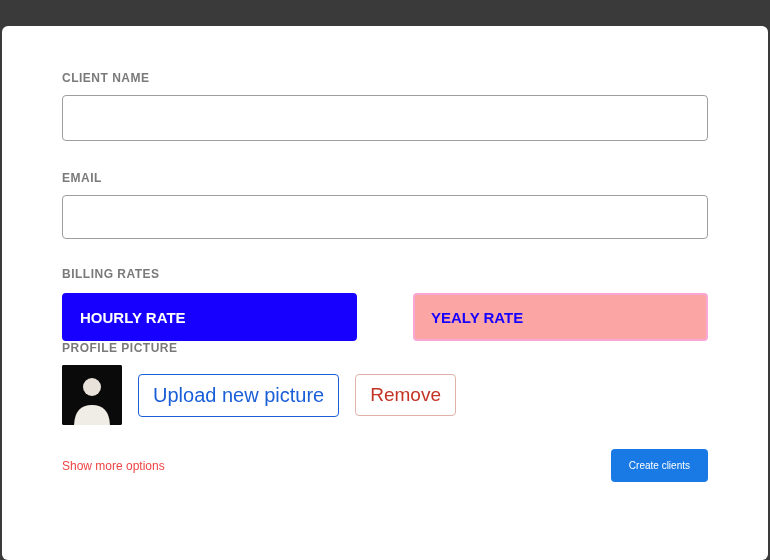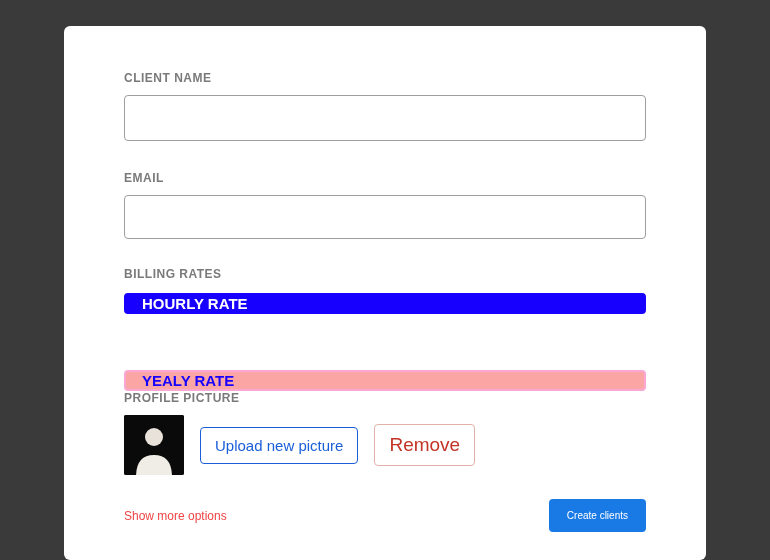--- a/index.html
+++ b/index.html
@@ -13,21 +13,21 @@
       width: 770px;
       height: 560px;
       overflow: hidden;
       display: flex;
       align-items: flex-start;
       justify-content: center;
       padding-top: 26px;
     }
     .card {
       background: #fff;
-      width: 642px;
+      width: 766px;
       height: 534px;
       border-radius: 6px;
       padding: 45px 60px 30px 60px;
       position: relative;
     }
     .form-label {
       font-size: 12px;
       font-weight: 600;
       letter-spacing: 0.5px;
       color: #7a7a7a;
@@ -55,21 +55,20 @@
     }
     .half-input {
       height: 44px;
     }
     .billing-section {
     }
     .billing-row {
       display: flex;
       gap: 56px;
       margin-top: 12px;
-      flex-direction: column;
     }
     .billing-btn {
       flex: 1;
       height: 48px;
       border-radius: 4px;
       font-size: 15px;
       font-weight: 600;
       display: flex;
       align-items: center;
       padding: 0 16px;
@@ -105,21 +104,21 @@
     .avatar svg {
       width: 100%;
       height: 100%;
       display: block;
     }
     .btn-outline-primary {
       background: #fff;
       border: 1px solid #1a5fd8;
       color: #1a5fd8;
       padding: 9px 14px;
-      font-size: 15px;
+      font-size: 20px;
       border-radius: 4px;
       cursor: pointer;
     }
     .btn-outline-danger {
       background: #fff;
       border: 1px solid #e0b1ab;
       color: #c33427;
       padding: 9px 14px;
       font-size: 19px;
       border-radius: 4px;

